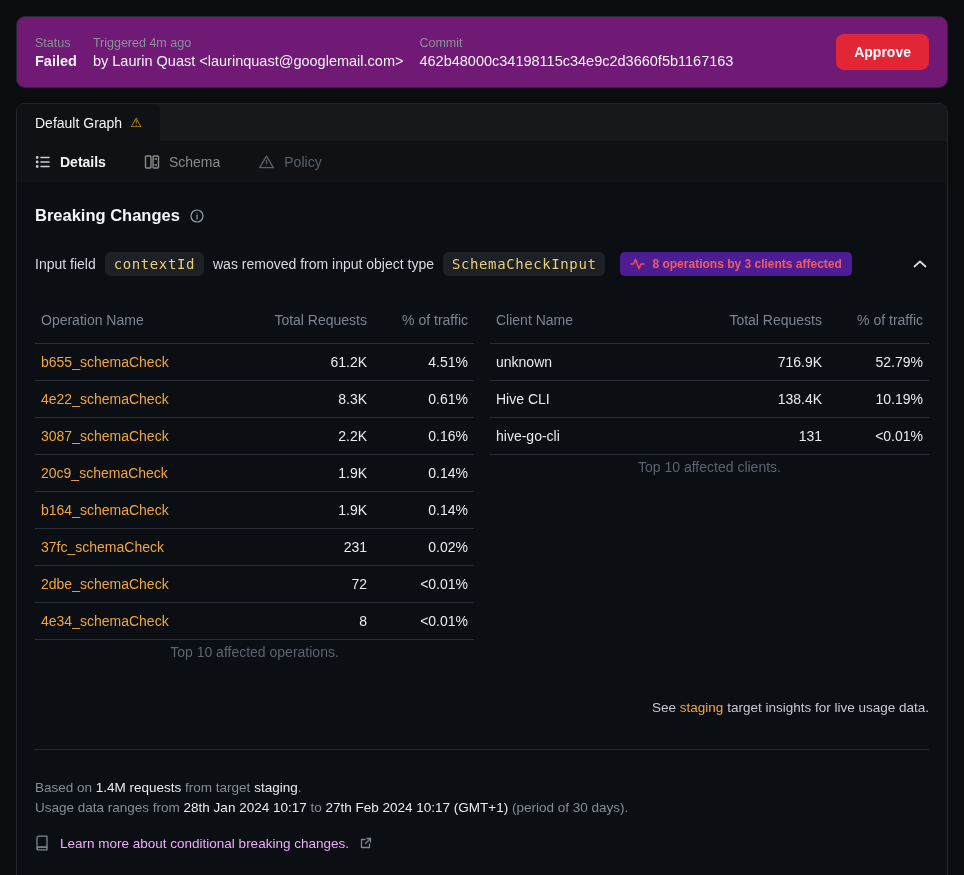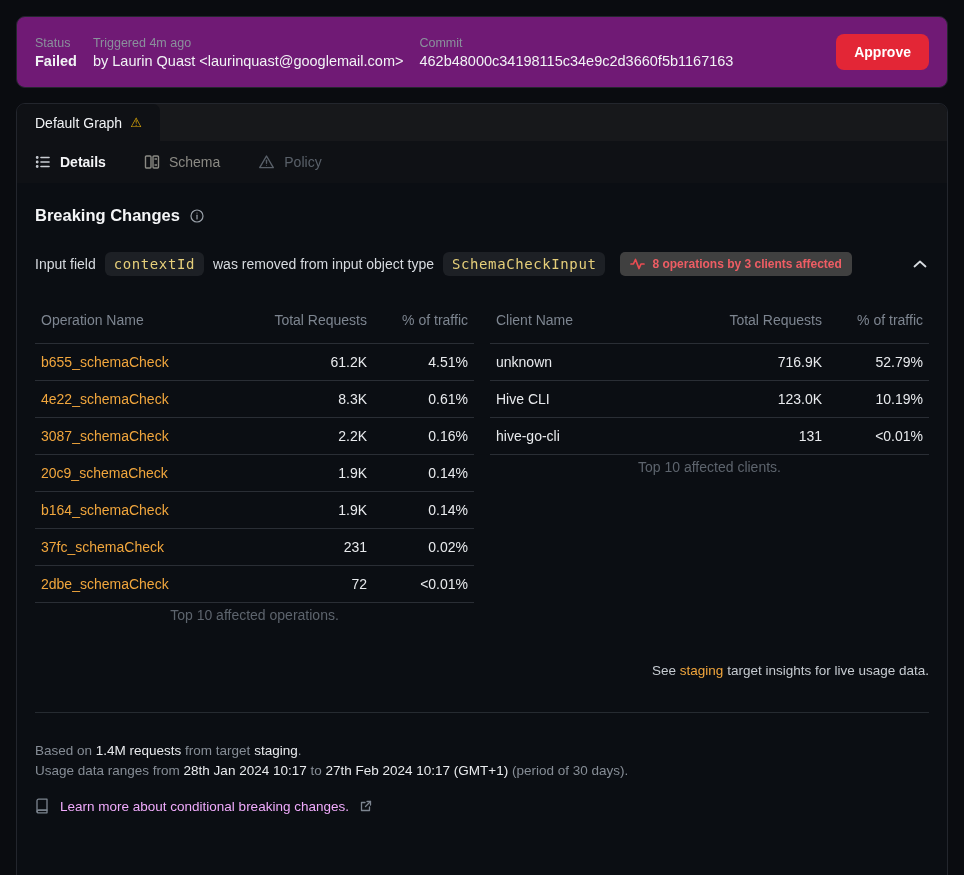--- a/index.html
+++ b/index.html
@@ -56,21 +56,21 @@
   .change-row {
     margin-top:27px; display:flex; align-items:center; gap:9px; cursor:pointer;
   }
   .change-text { color:#d7dbe0; font-size:14px; }
   .code-chip {
     background:#1d2025; border-radius:6px; padding:4px 9px;
     font-family:"DejaVu Sans Mono", monospace; font-size:14px;
     letter-spacing:0.6px; color:#e6cf7a; white-space:nowrap;
   }
   .affected-badge {
-    margin-left:6px; background:#404040; border-radius:5px; padding:5px 10px;
+    margin-left:6px; background:#4c1d95; border-radius:5px; padding:5px 10px;
     display:flex; align-items:center; gap:7px;
     color:#ee5d64; font-size:12px; font-weight:700;
   }
   .affected-badge svg { color:#ea4c52; }
   .chevron { margin-left:auto; color:#d7dbe0; display:flex; cursor:pointer; padding:2px; }
   
   .tables-grid { margin-top:26px; display:grid; grid-template-columns:1fr 1fr; gap:16px; }
   table { width:100%; border-collapse:collapse; }
   th {
     color:#7d8590; font-weight:400; font-size:14px; text-align:left;
@@ -239,20 +239,25 @@
             <tr>
               <td class="op-link">37fc_schemaCheck</td>
               <td class="num">231</td>
               <td class="num">0.02%</td>
             </tr>
             <tr>
               <td class="op-link">2dbe_schemaCheck</td>
               <td class="num">72</td>
               <td class="num">&lt;0.01%</td>
             </tr>
+            <tr>
+              <td class="op-link">4e34_schemaCheck</td>
+              <td class="num">8</td>
+              <td class="num">&lt;0.01%</td>
+            </tr>
           </tbody>
         </table>
         <div class="table-caption">Top 10 affected operations.</div>
       </div>
 
       <div>
         <table>
           <colgroup>
               <col class="c-name">
               <col class="c-req">
@@ -266,21 +271,21 @@
             </tr>
           </thead>
           <tbody>
             <tr>
               <td>unknown</td>
               <td class="num">716.9K</td>
               <td class="num">52.79%</td>
             </tr>
             <tr>
               <td>Hive CLI</td>
-              <td class="num">123.0K</td>
+              <td class="num">138.4K</td>
               <td class="num">10.19%</td>
             </tr>
             <tr>
               <td>hive-go-cli</td>
               <td class="num">131</td>
               <td class="num">&lt;0.01%</td>
             </tr>
           </tbody>
         </table>
         <div class="table-caption">Top 10 affected clients.</div>

